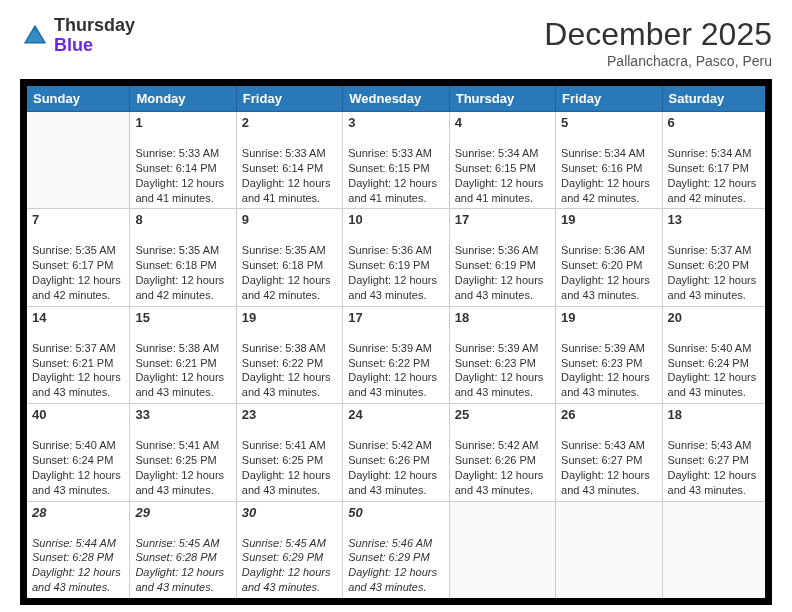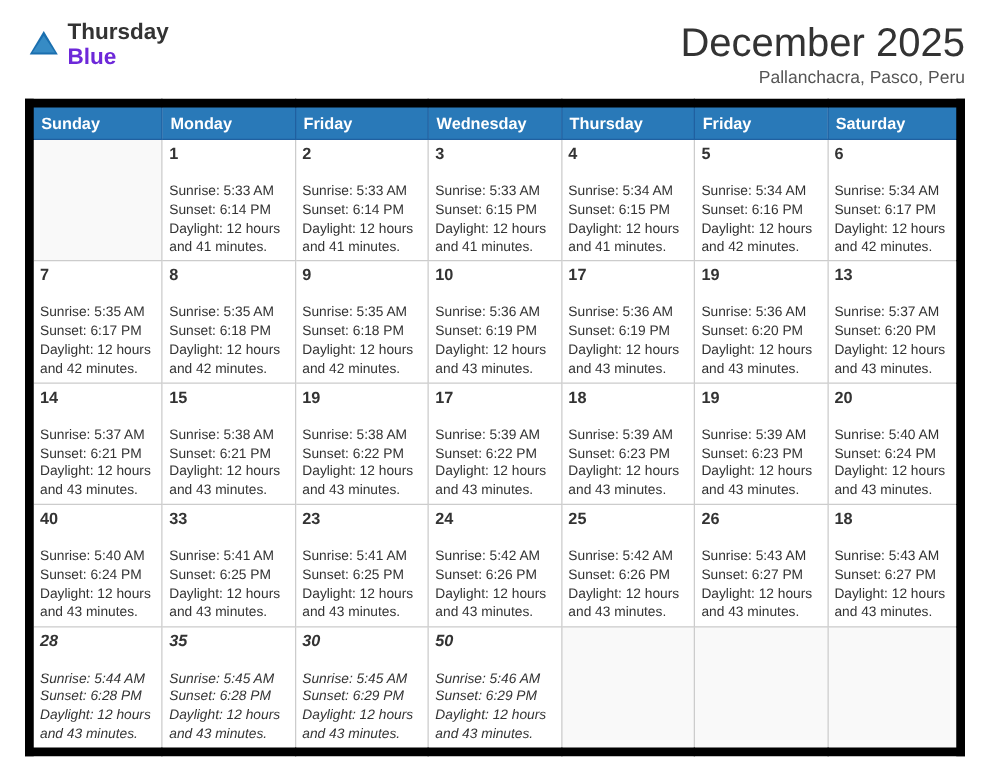--- a/index.html
+++ b/index.html
@@ -253,21 +253,21 @@
             <span class="day-num">18</span>
             <div class="day-detail">Sunrise: 5:43 AM<br>Sunset: 6:27 PM<br>Daylight: 12 hours and 43 minutes.</div>
           </td>
         </tr>
         <tr class="last-row">
           <td>
             <span class="day-num">28</span>
             <div class="day-detail">Sunrise: 5:44 AM<br>Sunset: 6:28 PM<br>Daylight: 12 hours and 43 minutes.</div>
           </td>
           <td>
-            <span class="day-num">35</span>
+            <span class="day-num">29</span>
             <div class="day-detail">Sunrise: 5:45 AM<br>Sunset: 6:28 PM<br>Daylight: 12 hours and 43 minutes.</div>
           </td>
           <td>
             <span class="day-num">30</span>
             <div class="day-detail">Sunrise: 5:45 AM<br>Sunset: 6:29 PM<br>Daylight: 12 hours and 43 minutes.</div>
           </td>
           <td>
             <span class="day-num">50</span>
             <div class="day-detail">Sunrise: 5:46 AM<br>Sunset: 6:29 PM<br>Daylight: 12 hours and 43 minutes.</div>
           </td>

